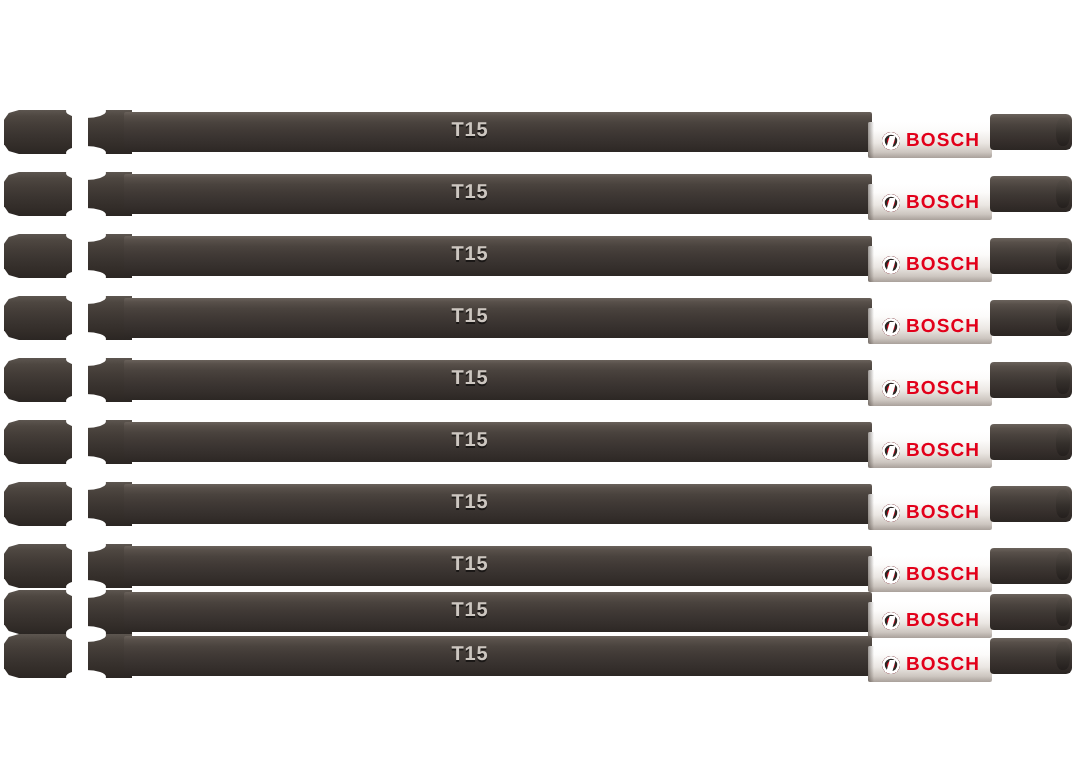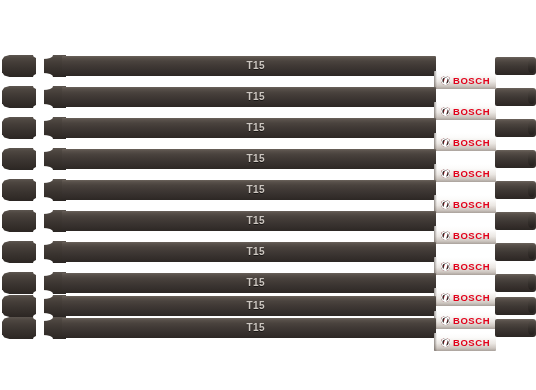--- a/index.html
+++ b/index.html
@@ -98,34 +98,34 @@
   }
 
   
   .size-stamp {
     position: absolute;
     left: 205px;
     top: 3px;
     width: 60px;
     height: 16px;
     line-height: 16px;
-    text-align: right;
+    text-align: center;
     color: #cdc7c1;
     font-size: 10px;
     font-weight: bold;
     letter-spacing: 0.4px;
     font-family: "Liberation Sans", sans-serif;
     text-shadow: 0 1px 0 rgba(0,0,0,0.55);
   }
 
   
   .brand-band {
     position: absolute;
     left: 434px;
-    top: 16px;
+    top: 6px;
     width: 62px;
     height: 18px;
     background: linear-gradient(to bottom,
                 #ffffff 0%,
                 #fcfbfa 24%,
                 #ebe7e3 58%,
                 #cdc6c0 84%,
                 #a9a19b 100%);
     border-radius: 1px;
     overflow: hidden;

